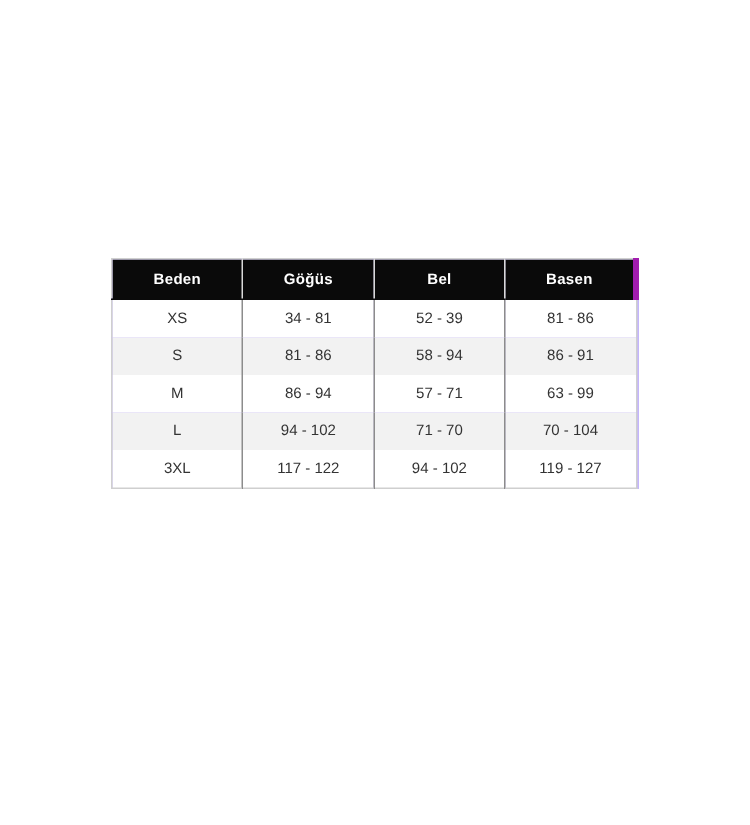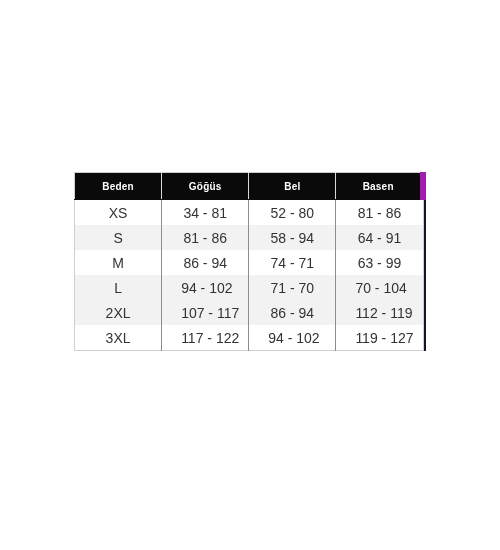--- a/index.html
+++ b/index.html
@@ -25,43 +25,43 @@
     left: 74px;
     top: 172px;
     width: 352px;
   }
 
   table.size-chart {
     width: 352px;
     border-collapse: collapse;
     table-layout: fixed;
     border: 1px solid #cfcfcf;
-    background: #0f172a;
+    background: #c4b5fd;
   }
 
   table.size-chart col { width: 25%; }
 
   table.size-chart thead th {
     background: #0a0a0a;
     color: #ffffff;
     font-size: 10px;
     font-weight: bold;
     text-align: center;
     height: 26px;
     padding: 0 2px;
     letter-spacing: 0.2px;
     border-right: 1px solid #d9d9d9;
     border-bottom: 1px solid #0a0a0a;
   }
   table.size-chart thead th:last-child {
-    border-right: 6px solid #a21caf;
+    border-right: 4px solid #a21caf;
   }
 
   table.size-chart tbody td {
-    font-size: 14px;
+    font-size: 10px;
     color: #333333;
     text-align: center;
     height: 25px;
     padding: 0 19px;
     border-right: 1px solid #8c8c8c;
     white-space: nowrap;
   }
   table.size-chart tbody td:last-child {
     border-right: none;
   }
@@ -87,46 +87,40 @@
           <th>Beden</th>
           <th>Göğüs</th>
           <th>Bel</th>
           <th>Basen</th>
         </tr>
       </thead>
       <tbody>
         <tr class="row-odd">
           <td>XS</td>
           <td>34 - 81</td>
-          <td>52 - 80</td>
+          <td>52 - 39</td>
           <td>81 - 86</td>
         </tr>
         <tr class="row-even">
           <td>S</td>
           <td>81 - 86</td>
           <td>58 - 94</td>
-          <td>64 - 91</td>
+          <td>86 - 91</td>
         </tr>
         <tr class="row-odd">
           <td>M</td>
           <td>86 - 94</td>
-          <td>74 - 71</td>
+          <td>57 - 71</td>
           <td>63 - 99</td>
         </tr>
         <tr class="row-even">
           <td>L</td>
           <td>94 - 102</td>
           <td>71 - 70</td>
           <td>70 - 104</td>
-        </tr>
-        <tr class="row-even">
-          <td>2XL</td>
-          <td>107 - 117</td>
-          <td>86 - 94</td>
-          <td>112 - 119</td>
         </tr>
         <tr class="row-odd">
           <td>3XL</td>
           <td>117 - 122</td>
           <td>94 - 102</td>
           <td>119 - 127</td>
         </tr>
       </tbody>
     </table>
   </div>

